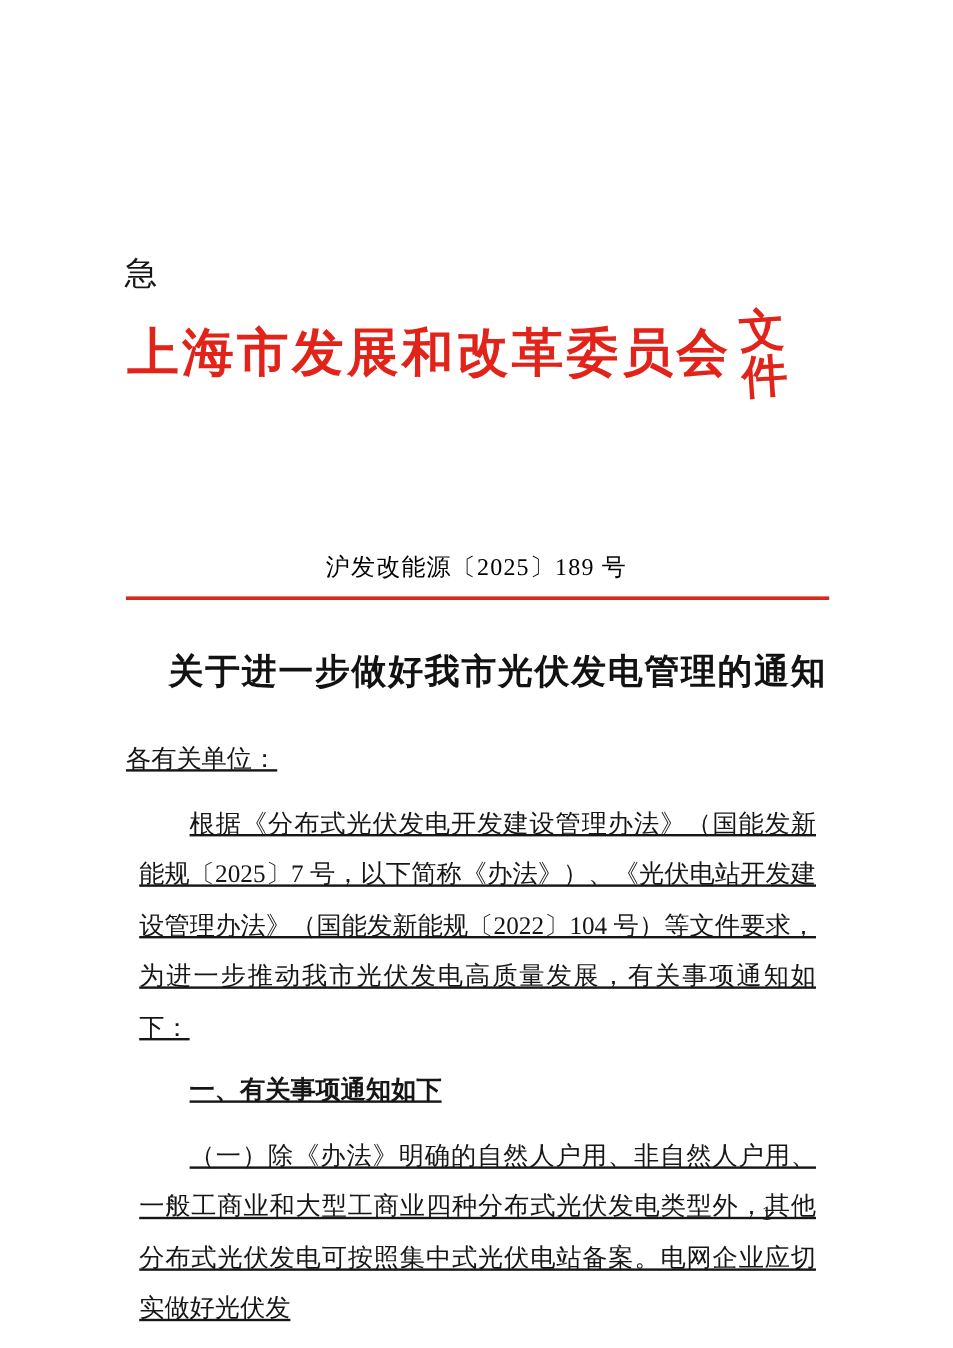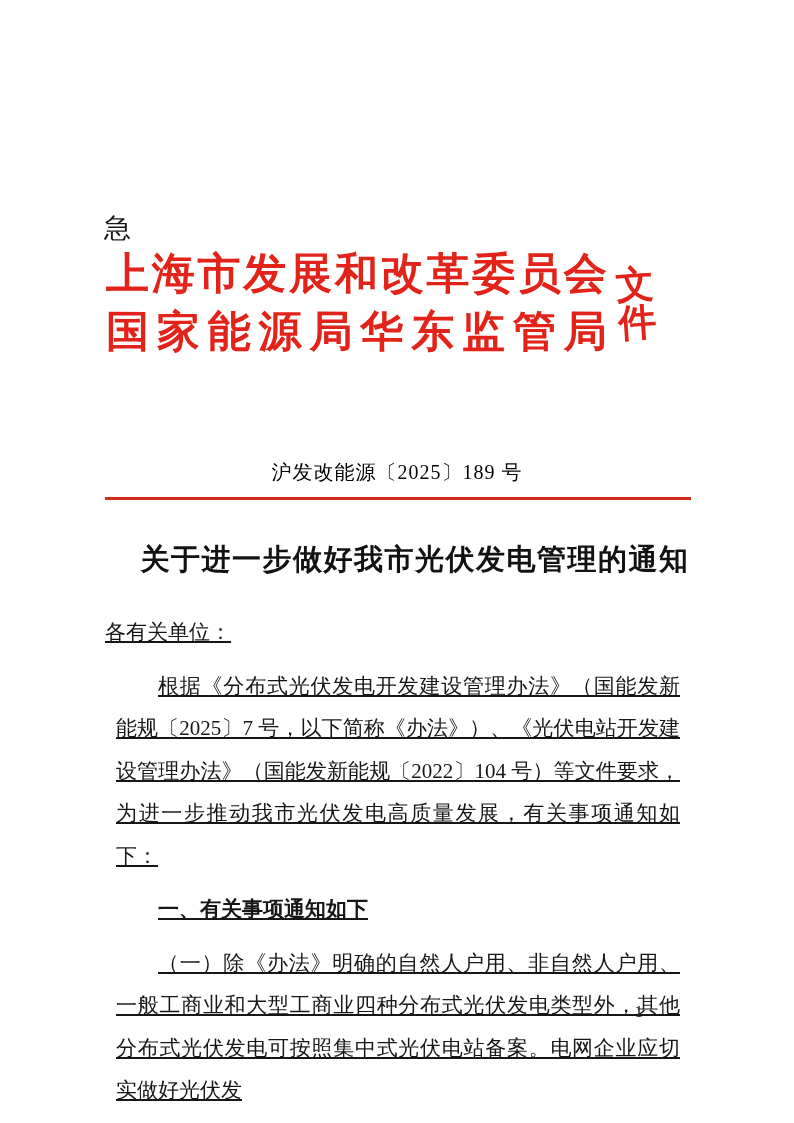--- a/index.html
+++ b/index.html
@@ -20,21 +20,21 @@
     left: 104px;
     font-size: 27px;
     line-height: 1;
     color: #161616;
     font-family: "Liberation Sans", "DejaVu Sans", sans-serif;
     font-weight: 500;
   }
 
   .header-row {
     position: absolute;
-    top: 244px;
+    top: 256px;
     left: 106px;
     width: 586px;
     display: flex;
     align-items: center;
   }
   .org-lines { width: 506px; }
   .org-line {
     color: #e2231a;
     font-family: "Liberation Sans", "DejaVu Sans", sans-serif;
     font-weight: 700;
@@ -132,21 +132,20 @@
 </head>
 <body>
 
 <div class="page">
 
   <div class="urgency">急</div>
 
   <div class="header-row">
     <div class="org-lines">
       <div class="org-line">上海市发展和改革委员会</div>
-      <div class="org-line">国家能源局华东监管局</div>
     </div>
     <div class="doc-label">文件</div>
   </div>
 
   <div class="doc-number">沪发改能源〔2025〕189 号</div>
 
   <div class="red-rule"></div>
 
   <h1 class="title">关于进一步做好我市光伏发电管理的通知</h1>
 

